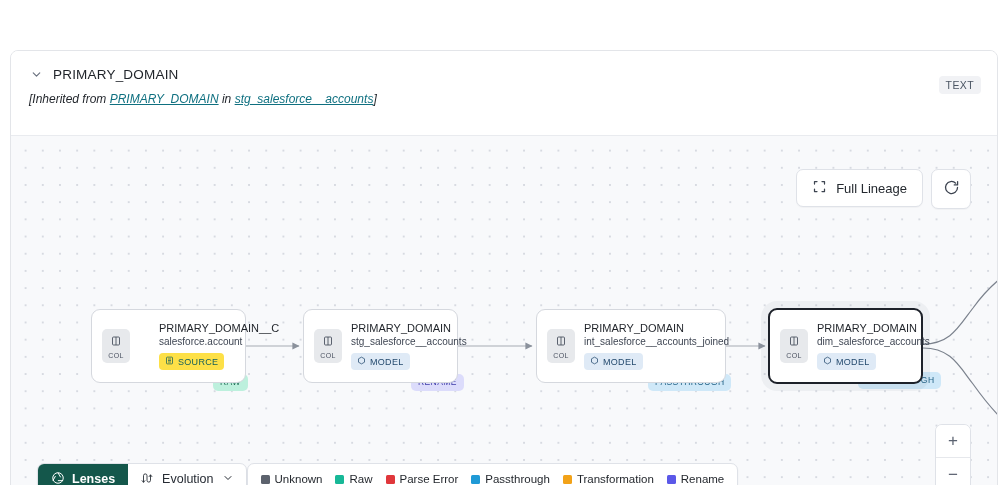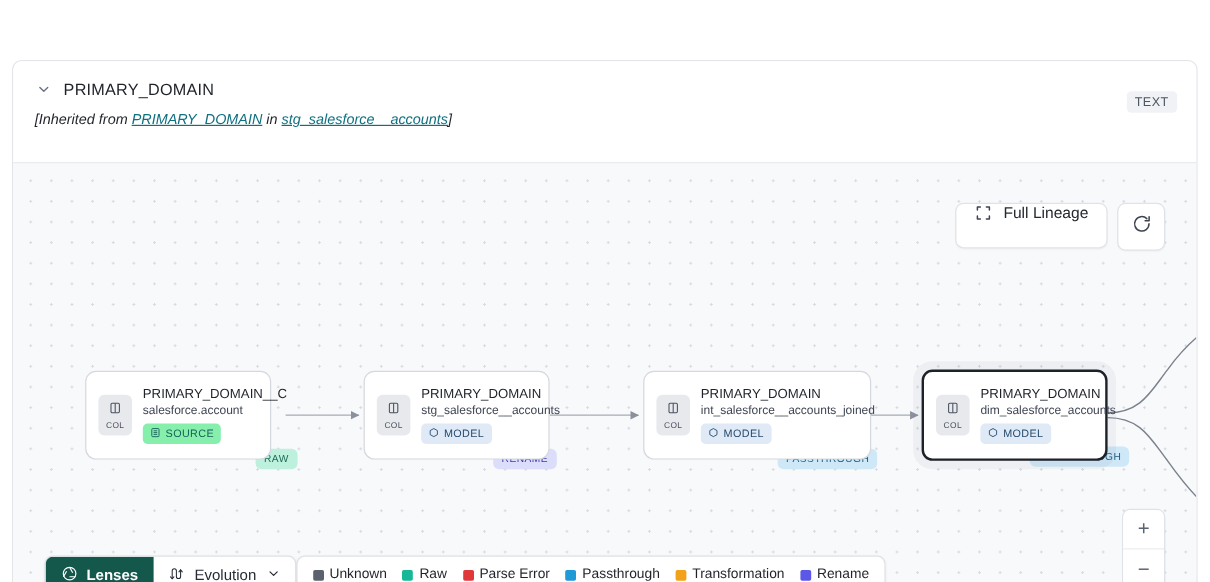--- a/index.html
+++ b/index.html
@@ -97,21 +97,21 @@
     overflow: hidden;
   }
 
   
   .top-controls {
     position: absolute;
     right: 26px; top: 33px;
     display: flex; gap: 8px; align-items: stretch;
   }
   .btn-full {
-    display: flex; gap: 9px;
+    display: flex; align-items: center; gap: 9px;
     height: 38px;
     padding: 0 15px;
     background: #ffffff;
     border: 1px solid #dfe2e8;
     border-radius: 7px;
     font-size: 13px;
     color: #24292f;
     cursor: pointer;
     box-shadow: 0 1px 1px rgba(16,24,40,.03);
   }
@@ -189,21 +189,21 @@
     white-space: nowrap;
     margin-bottom: 4px;
   }
   .type-badge {
     display: inline-flex; align-items: center; gap: 4px;
     font-size: 9px;
     letter-spacing: .3px;
     padding: 3px 6px;
     border-radius: 4px;
   }
-  .type-badge.source { background:#86efac; color:#17605a; }
+  .type-badge.source { background:#fde047; color:#17605a; }
   .type-badge.model  { background:#dfeaf6; color:#244a6e;text-align:right; }
 
   .tag {
     position: absolute;
     font-size: 8.5px;
     letter-spacing: .4px;
     padding: 3px 7px 4px 7px;
     border-radius: 5px;
     z-index: 2;
   }
@@ -311,21 +311,21 @@
         <div class="btn-refresh">
           <span class="ico">
             <svg width="17" height="17" viewBox="0 0 24 24" fill="none" stroke="currentColor" stroke-width="1.8" stroke-linecap="round" stroke-linejoin="round">
               <path d="M20.5 12a8.5 8.5 0 1 1-2.6-6.1"></path>
               <polyline points="20.6 3.6 20.6 8.3 15.9 8.3"></polyline>
             </svg>
           </span>
         </div>
       </div>
 
-      <div class="node" style="left:60px; top:173px;">
+      <div class="node" style="left:80px; top:173px;gap:20px;">
         <div class="colchip">
           <span class="ico">
             <svg width="12" height="12" viewBox="0 0 24 24" fill="none" stroke="#4b5261" stroke-width="1.8">
                 <rect x="5" y="4" width="14" height="16" rx="2"></rect>
                 <line x1="12" y1="4" x2="12" y2="20"></line>
               </svg>
           </span>
           <span class="lbl">COL</span>
         </div>
         <div class="node-body">

